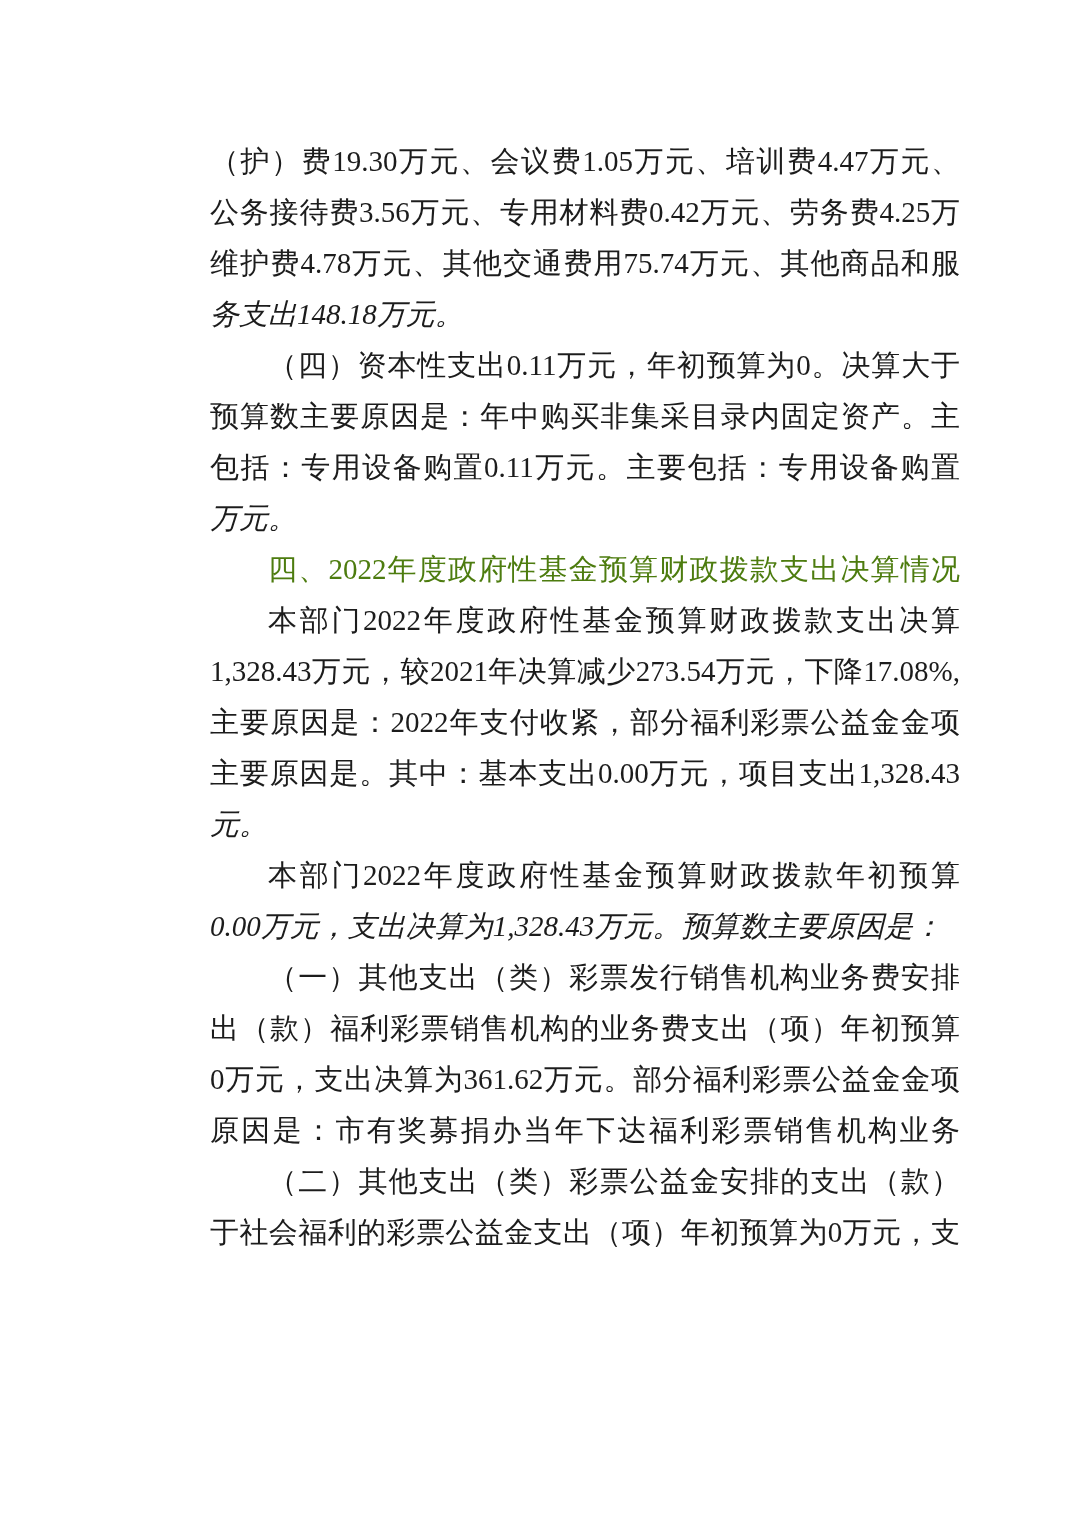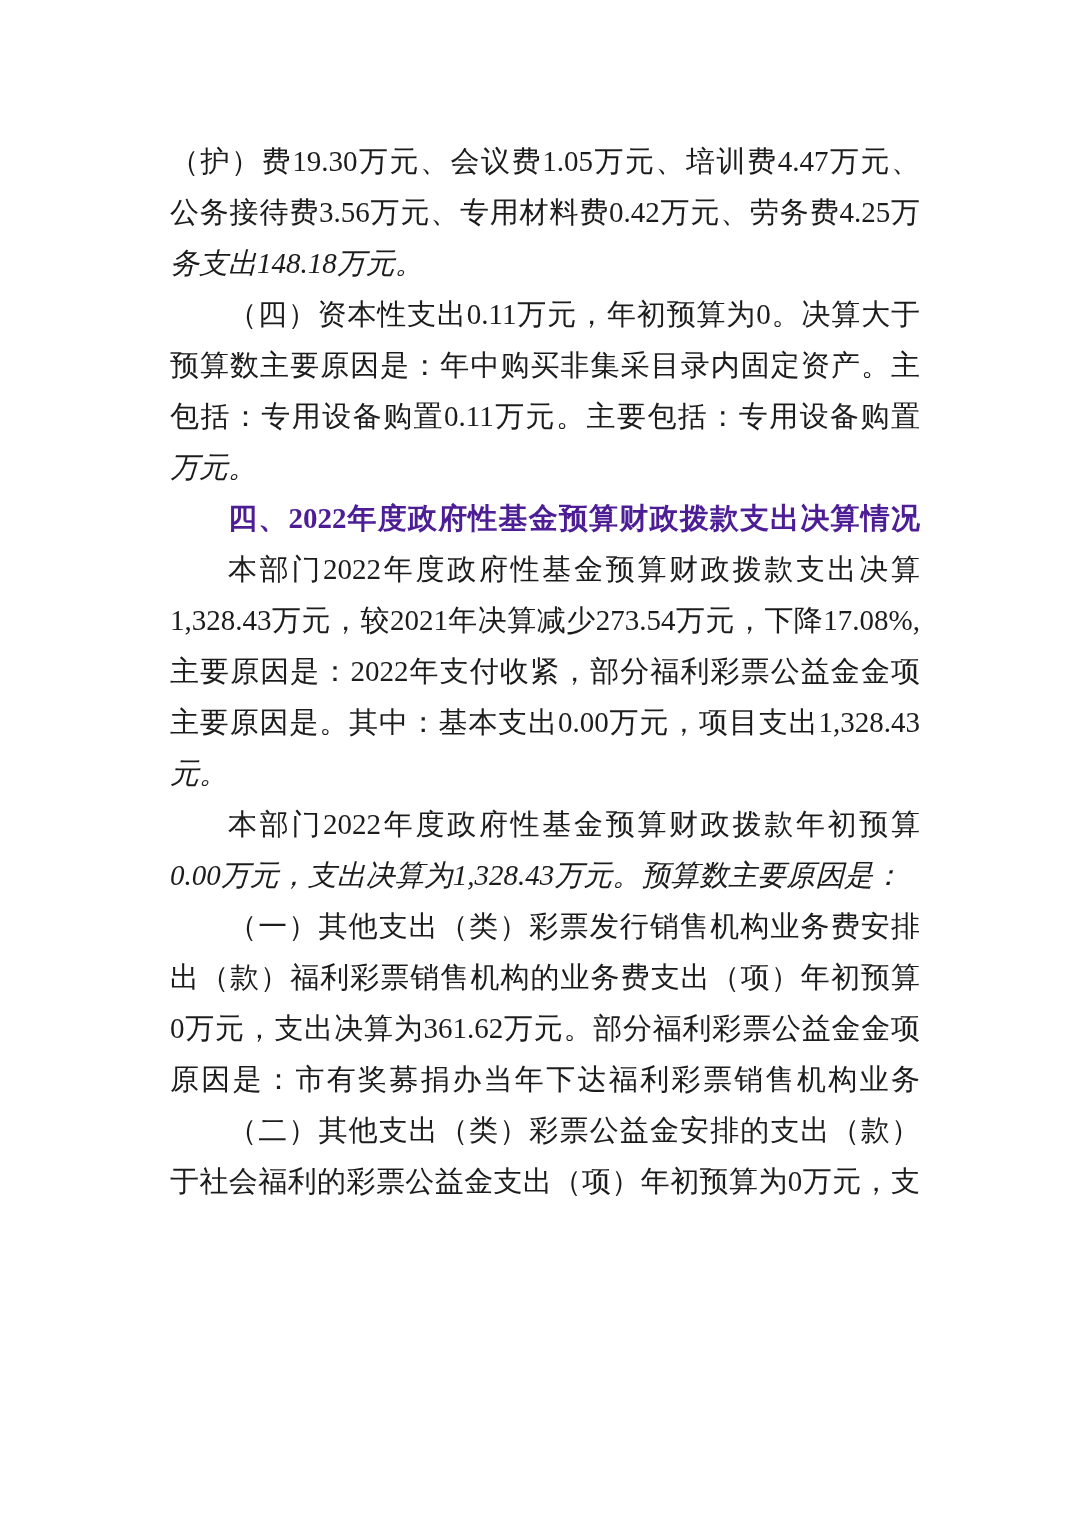--- a/index.html
+++ b/index.html
@@ -15,20 +15,21 @@
     overflow: hidden;
   }
   .page {
     position: relative;
     width: 970px;
     height: 1520px;
     background: #ffffff;
     box-sizing: border-box;
     padding: 136px 155px 0 170px;
     overflow: hidden;
+    margin-left: 40px;
   }
   .line {
     width: 750px;
     height: 51px;
     line-height: 51px;
     font-size: 29px;
     white-space: nowrap;
     overflow: hidden;
   }
   
@@ -41,30 +42,31 @@
   
   .line.last {
     text-align: left;
     text-align-last: left;
     font-style: italic;
   }
   .indent {
     text-indent: 58px;
   }
   .heading {
-    font-weight: bold;
-    color: #4c1d95;
+    font-weight: normal;
+    color: #4d7c0f;
   }
 </style>
 </head>
 <body>
 
 <div class="page">
   <div class="line j">（护）费19.30万元、会议费1.05万元、培训费4.47万元、</div>
   <div class="line j">公务接待费3.56万元、专用材料费0.42万元、劳务费4.25万</div>
+  <div class="line j">维护费4.78万元、其他交通费用75.74万元、其他商品和服</div>
   <div class="line last">务支出148.18万元。</div>
   <div class="line j indent">（四）资本性支出0.11万元，年初预算为0。决算大于</div>
   <div class="line j">预算数主要原因是：年中购买非集采目录内固定资产。主要</div>
   <div class="line j">包括：专用设备购置0.11万元。主要包括：专用设备购置0.11</div>
   <div class="line last">万元。</div>
   <div class="line j indent heading">四、2022年度政府性基金预算财政拨款支出决算情况</div>
   <div class="line j indent">本部门2022年度政府性基金预算财政拨款支出决算</div>
   <div class="line j">1,328.43万元，较2021年决算减少273.54万元，下降17.08%,</div>
   <div class="line j">主要原因是：2022年支付收紧，部分福利彩票公益金金项目</div>
   <div class="line j">主要原因是。其中：基本支出0.00万元，项目支出1,328.43万</div>

